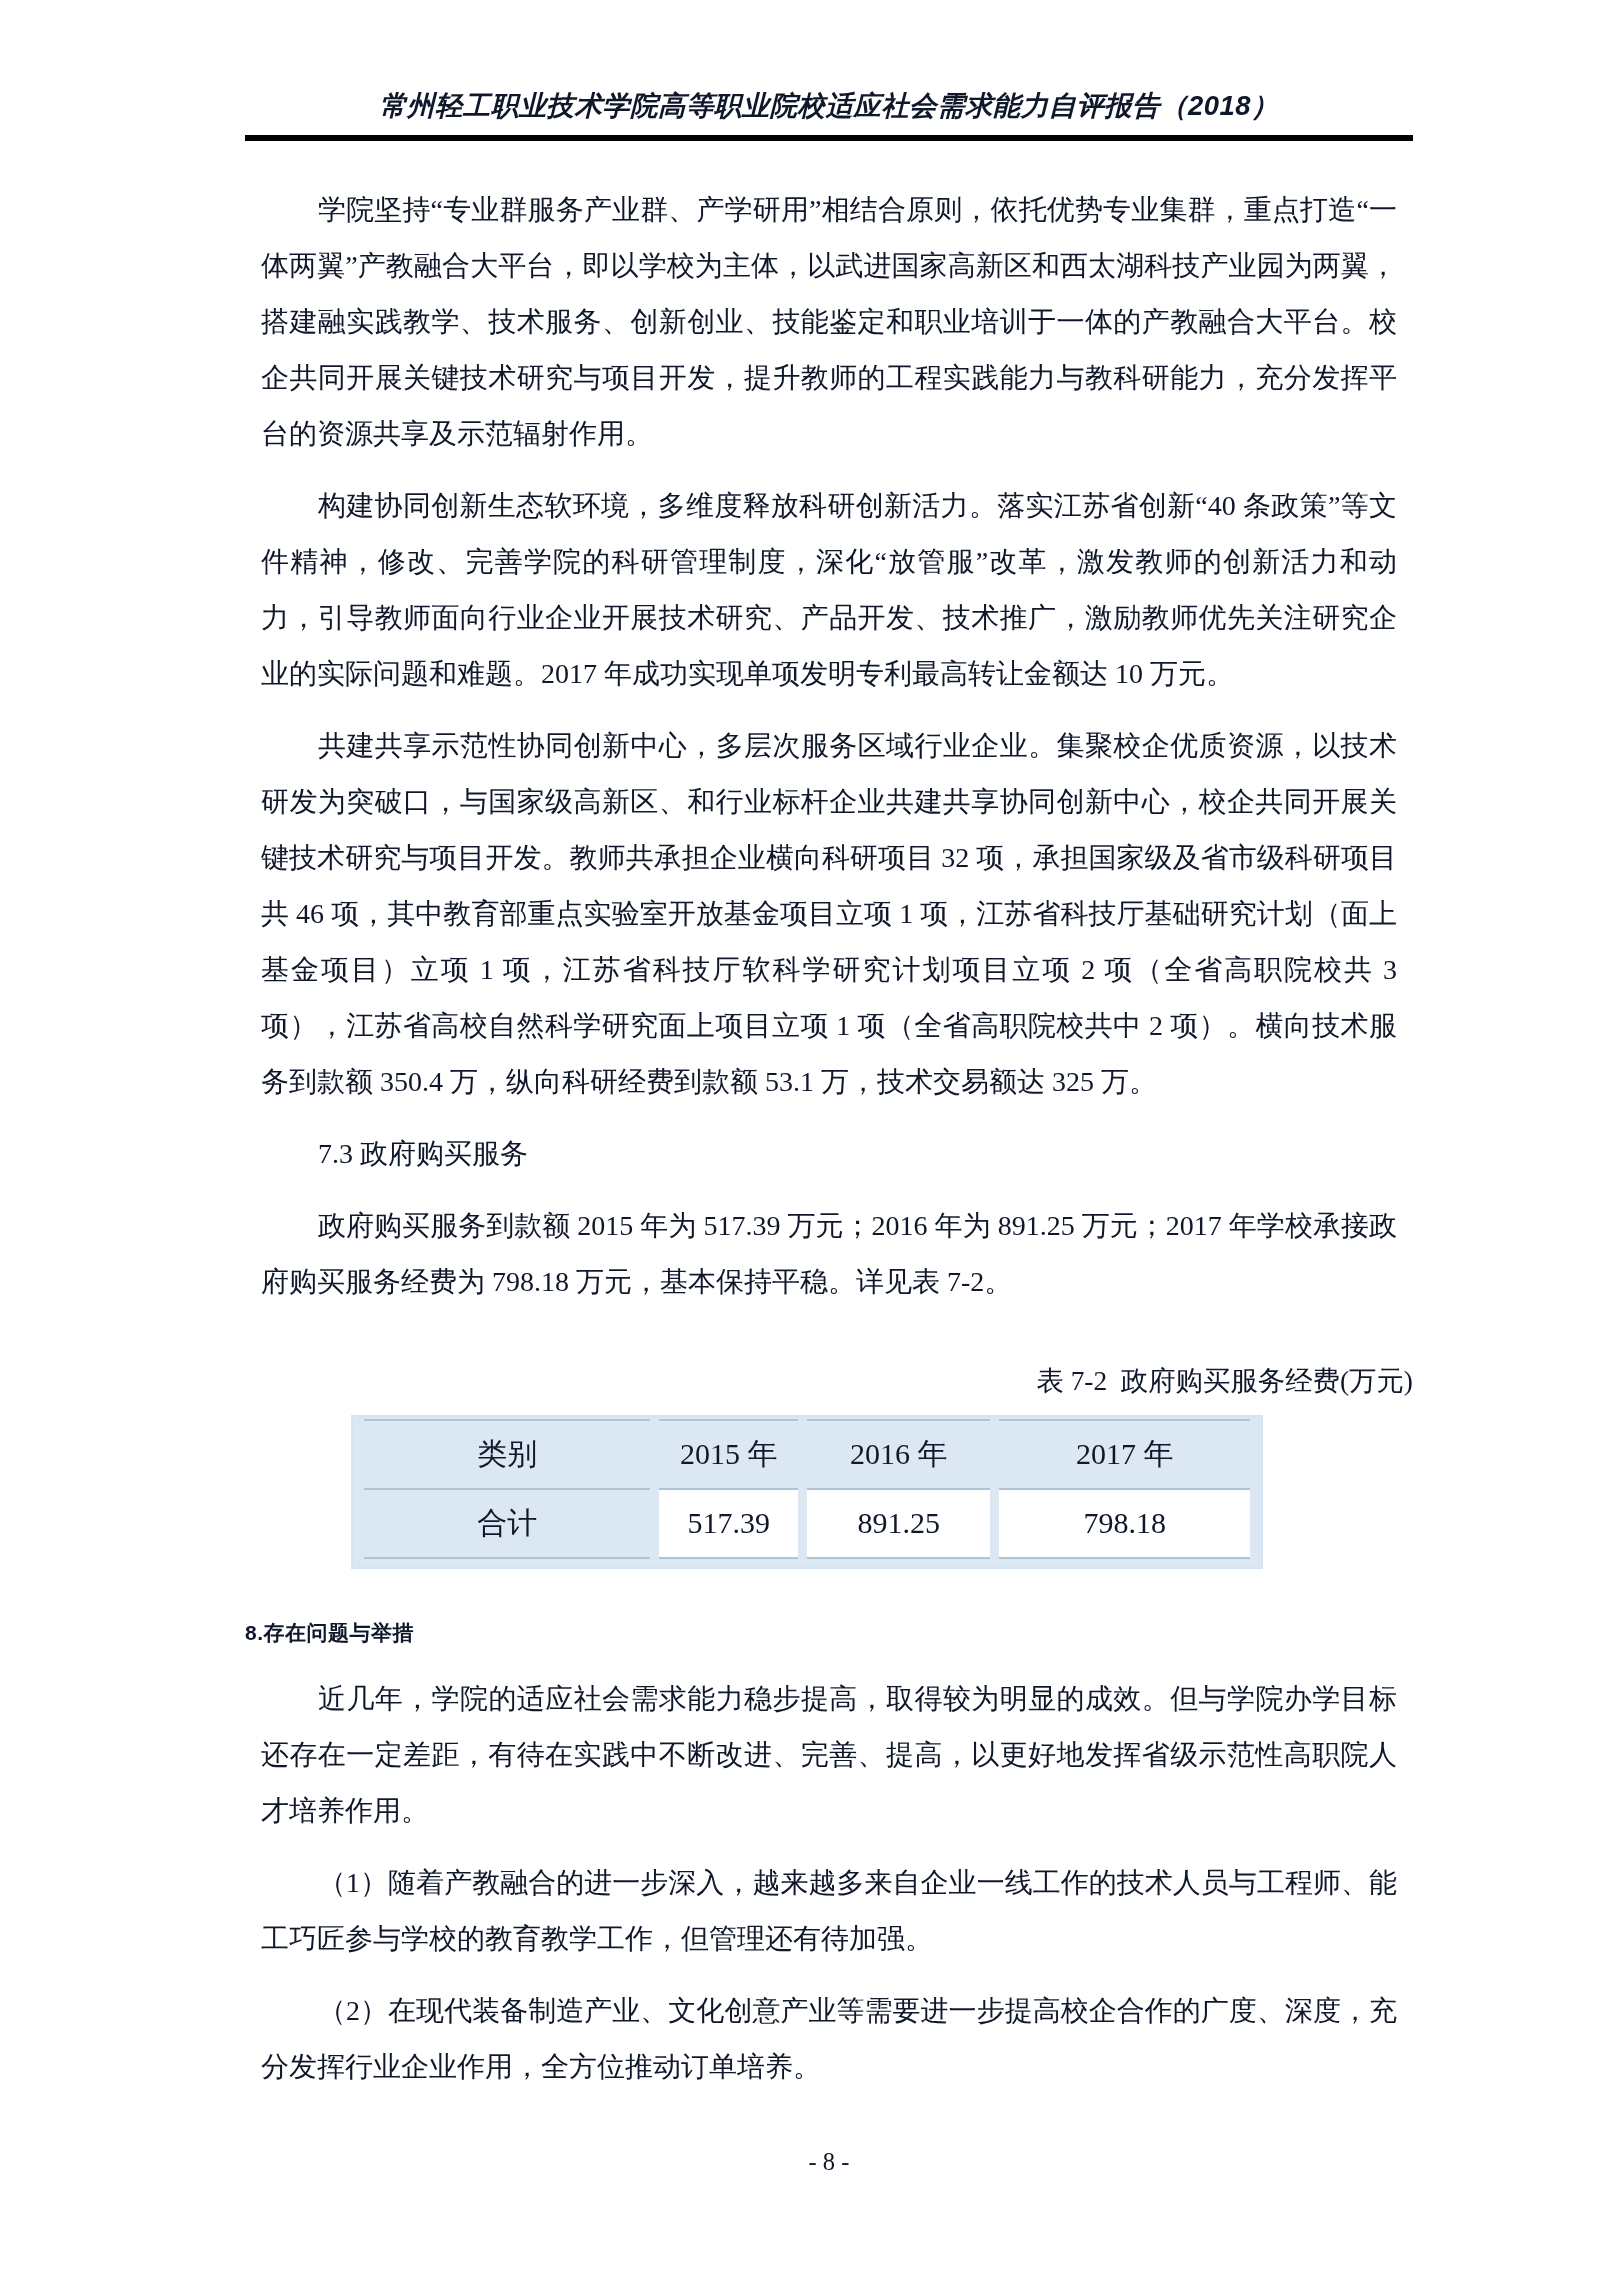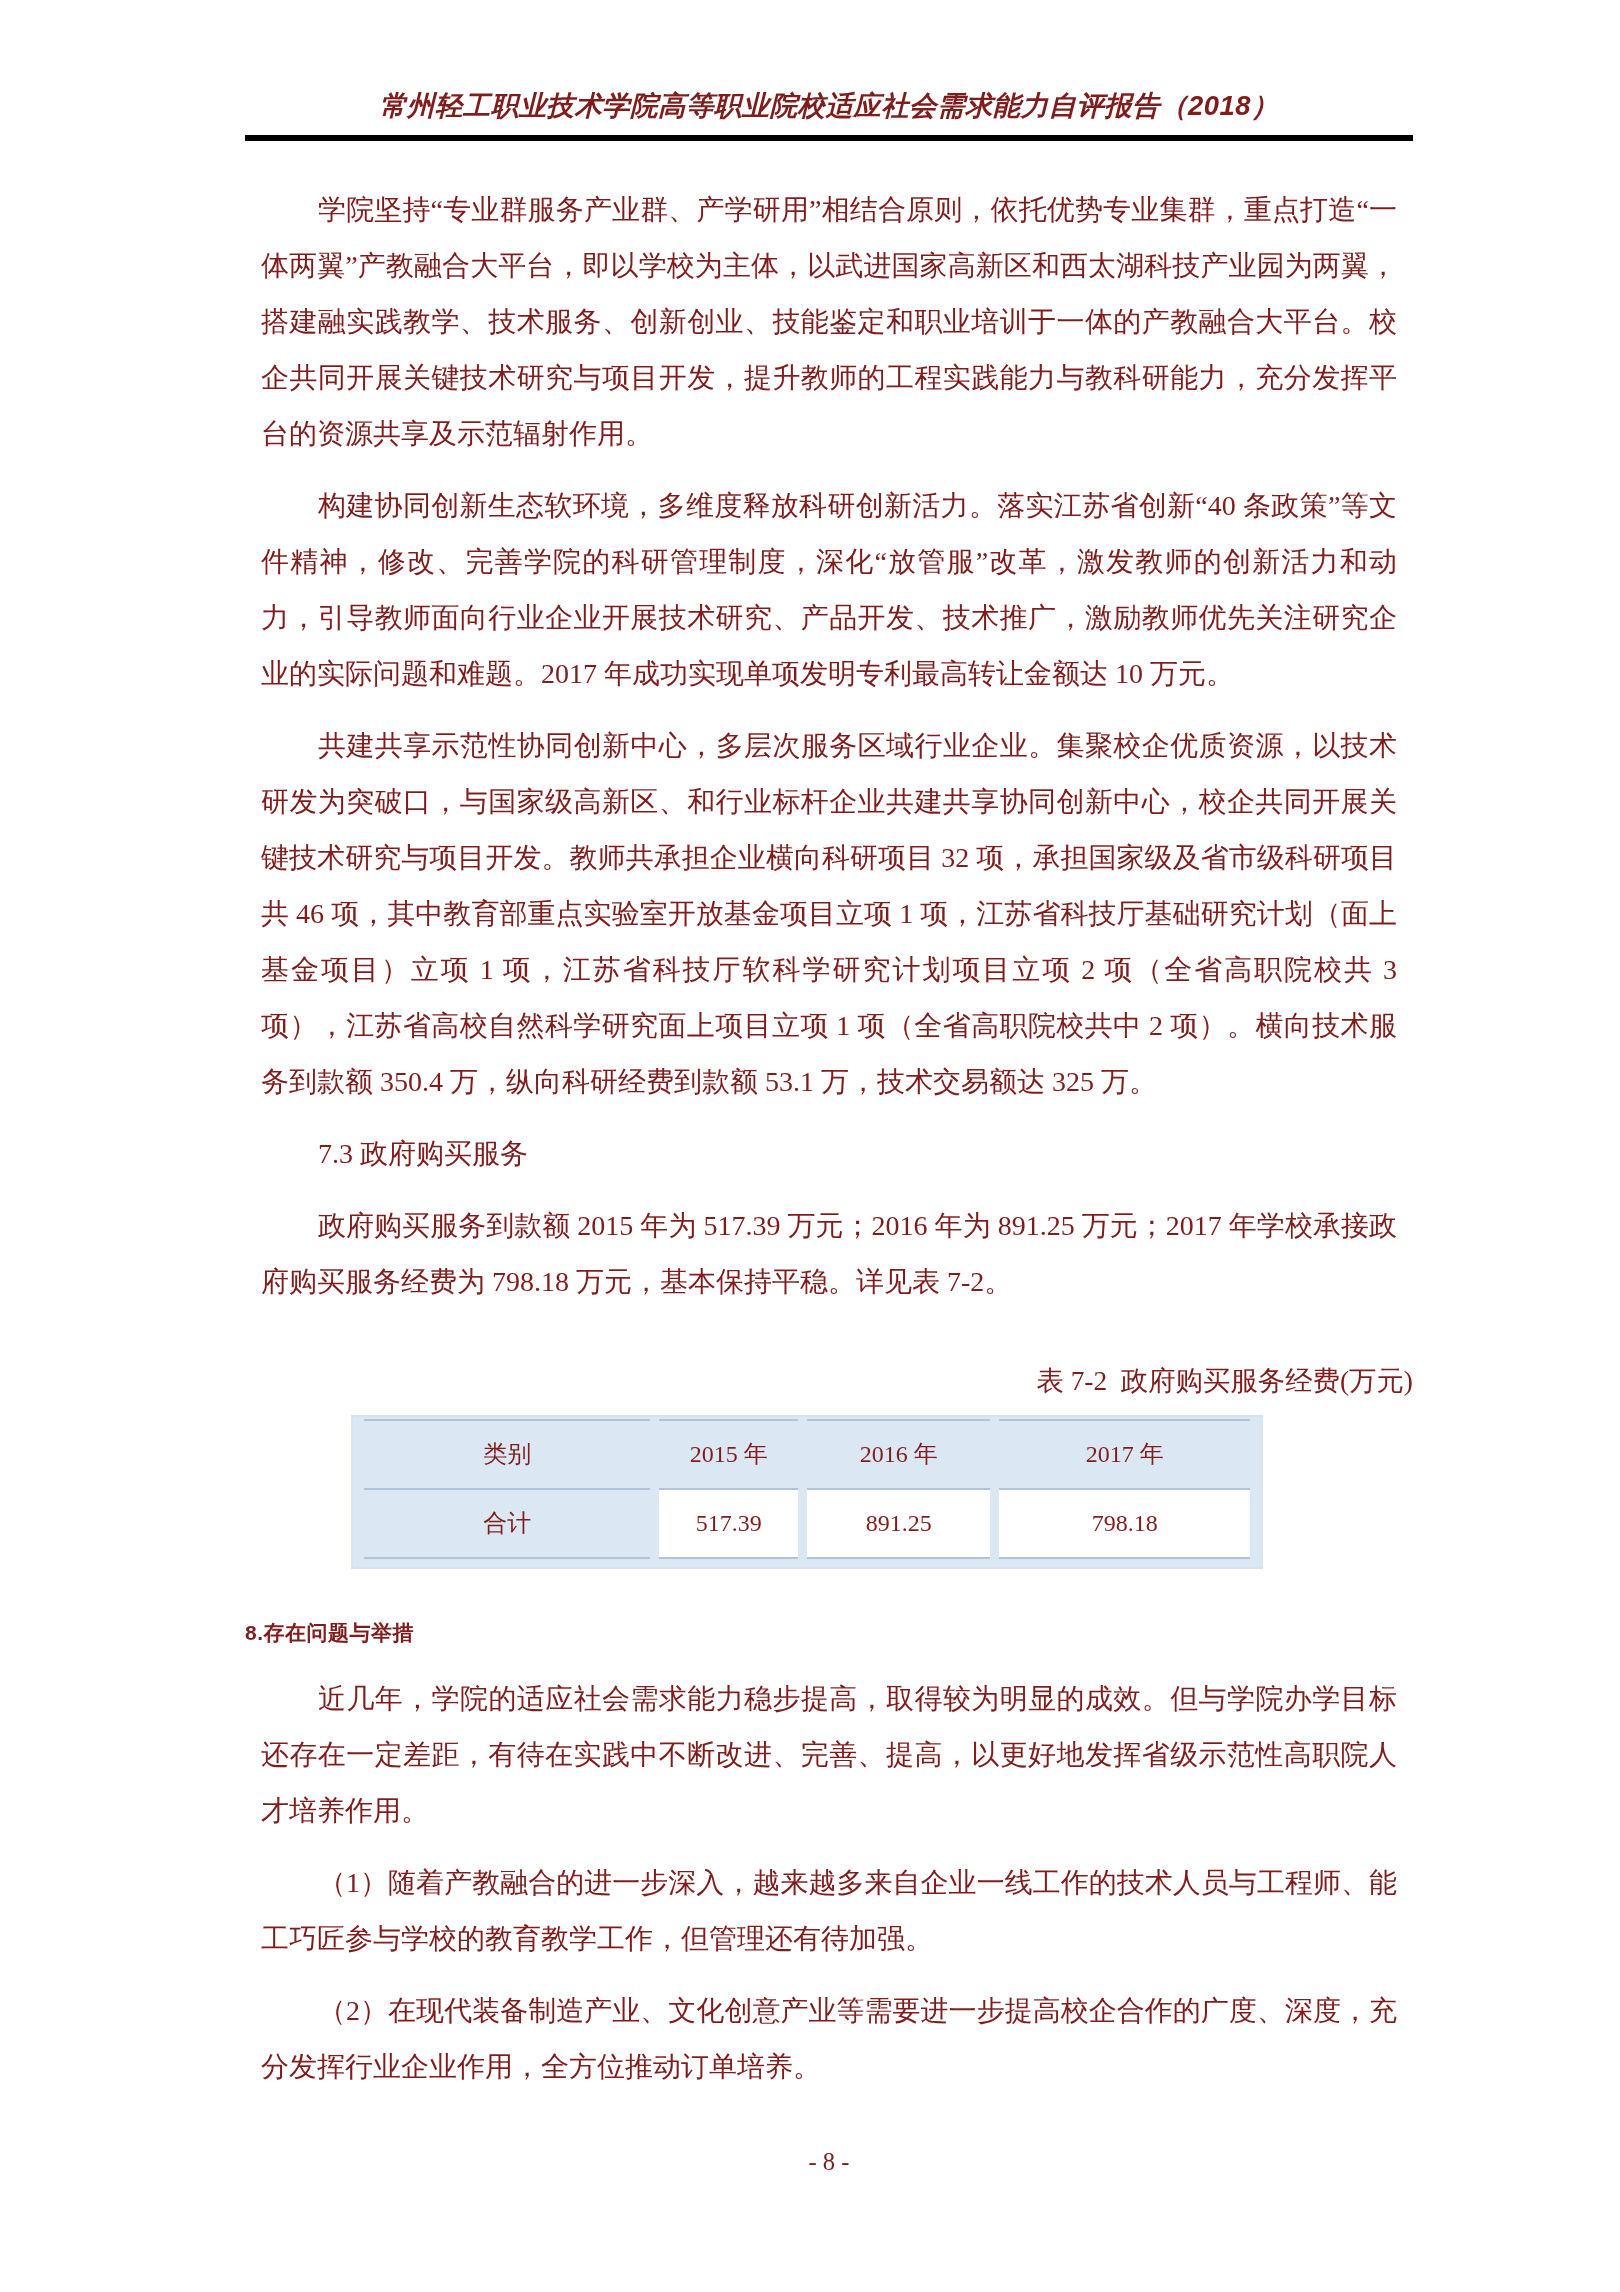--- a/index.html
+++ b/index.html
@@ -2,21 +2,21 @@
 <html><head>
 <meta charset="utf-8">
 <style>
   html, body { margin: 0; padding: 0; background: #e9e9e9; }
   .doc {
     position: relative;
     width: 1620px;
     height: 2293px;
     background: #ffffff;
     font-family: "Liberation Serif", serif;
-    color: #7f1d1d;
+    color: #0f172a;
     overflow: hidden;
   }
   .content {
     position: absolute;
     left: 245px;
     top: 84px;
     width: 1168px;
   }
   .header-title {
     text-align: center;
@@ -54,21 +54,21 @@
     border: 2px solid #d6e4f1;
     padding: 2px 2px 8.8px 2px;
     width: 912px;
     margin: 5.9px 0 0 106px;
     box-sizing: border-box;
   }
   table.t72 {
     width: 100%;
     border-collapse: collapse;
     table-layout: fixed;
-    font-size: 24px;
+    font-size: 30px;
   }
   table.t72 td {
     text-align: center;
     vertical-align: middle;
     height: 65px;
     background: #ffffff;
     border-top: 2px solid #b0c4d8;
     border-bottom: 2px solid #b0c4d8;
     border-left: 9.8px solid #dbe8f4;
     border-right: 9.8px solid #dbe8f4;

